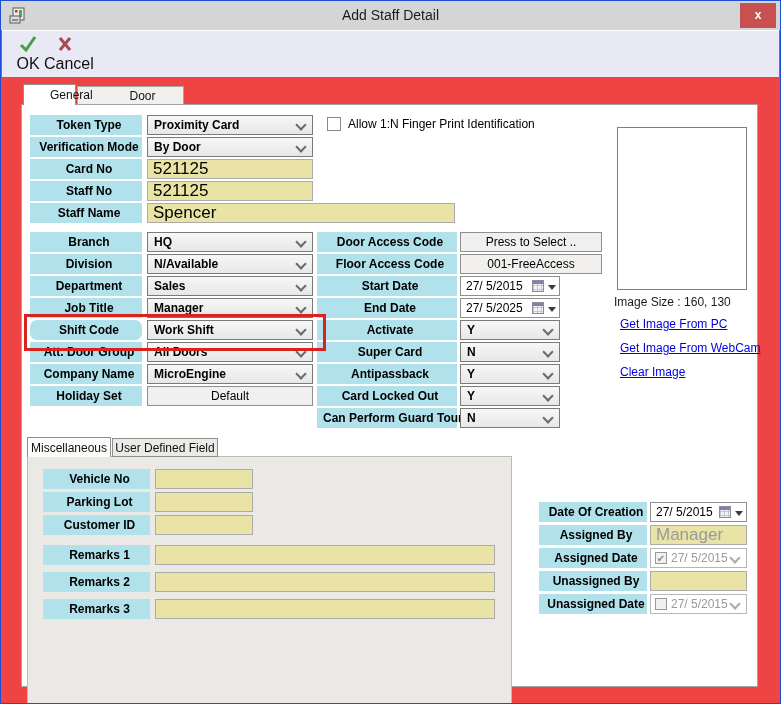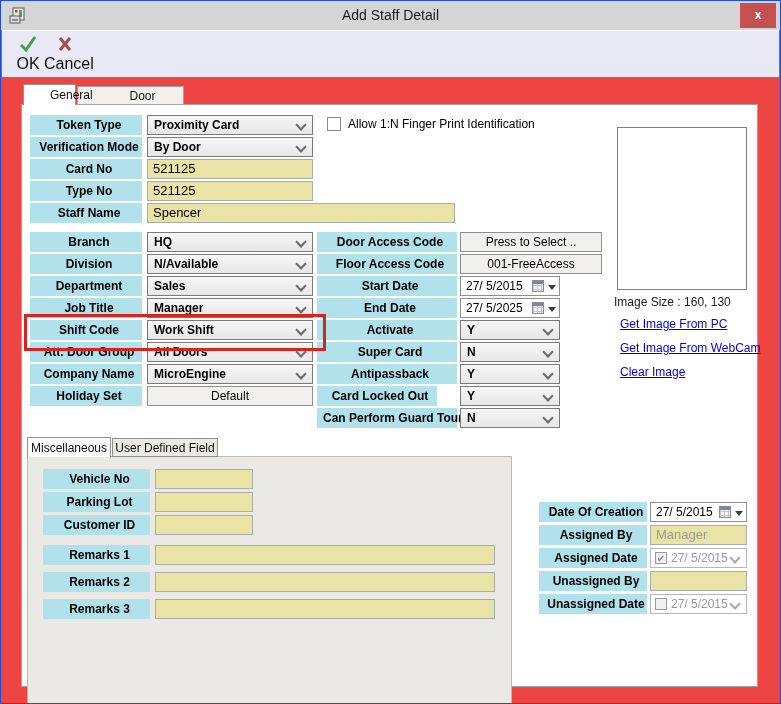--- a/index.html
+++ b/index.html
@@ -17,21 +17,21 @@
   .tab{position:absolute;box-sizing:border-box;font-size:12px;text-align:center;color:#111;}
   .tab.active{background:#ffffff;border:1px solid #919191;border-bottom:none;z-index:3;padding-left:26px;}
   .tab.inactive{background:#f1f0ee;border:1px solid #a6a6a6;border-bottom:none;z-index:1;padding-left:24px;}
   
   .content{position:absolute;left:20px;top:103px;width:737px;height:583px;background:#ffffff;border:1px solid #a3a3a3;box-sizing:border-box;z-index:2;}
   .r{position:absolute;height:20px;}
   .lab{position:absolute;left:0;top:0;height:20px;background:#b1e2ec;font-weight:bold;font-size:12px;line-height:20px;padding-left:6px;box-sizing:border-box;color:#000;white-space:nowrap;text-align:center;}
   .combo{position:absolute;top:0;height:20px;background:linear-gradient(#f7f7f7,#e7e7e7);border:1px solid #7a7a7a;box-sizing:border-box;font-weight:bold;font-size:12px;line-height:18px;padding-left:6px;white-space:nowrap;}
   .chev{position:absolute;right:7px;top:5px;width:6px;height:6px;border-right:2px solid #6a6a6a;border-bottom:2px solid #6a6a6a;transform:rotate(45deg);}
   .chev.gray{border-color:#ababab;}
-  .yin{position:absolute;top:0;height:20px;background:#e9e4a5;border:1px solid #ababab;box-sizing:border-box;font-size:13px;line-height:18px;padding-left:5px;}
+  .yin{position:absolute;top:0;height:20px;background:#e9e4a5;border:1px solid #ababab;box-sizing:border-box;font-size:17px;line-height:18px;padding-left:5px;}
   .btn{position:absolute;top:0;height:20px;background:#f1f0ef;border:1px solid #8f8f8f;box-sizing:border-box;font-size:12px;line-height:18px;text-align:center;}
   .dtp{position:absolute;top:0;height:20px;background:#ffffff;border:1px solid #8f8f8f;box-sizing:border-box;font-size:12px;line-height:18px;padding-left:5px;white-space:nowrap;}
   .dtp.disabled{border-color:#b7b7b7;color:#9a9a9a;padding-left:20px;}
   .cal{position:absolute;right:15px;top:3px;width:12px;height:12px;border:1px solid #8a8aa0;background:
       linear-gradient(#7d84a8 0 3px, transparent 3px),
       repeating-linear-gradient(90deg,#c5c5cf 0 1px, transparent 1px 4px),
       repeating-linear-gradient(#c5c5cf 0 1px, transparent 1px 4px),#f4f4f6;box-sizing:border-box;}
   .dar{position:absolute;right:3px;top:8px;width:0;height:0;border-left:4px solid transparent;border-right:4px solid transparent;border-top:5px solid #3c3c3c;}
   .icb{position:absolute;left:4px;top:3px;width:12px;height:12px;border:1px solid #9a9a9a;background:#f0f0f0;font-size:10px;line-height:12px;text-align:center;color:#8a8a8a;box-sizing:border-box;}
   .cb{position:absolute;width:14px;height:14px;background:#fff;border:1px solid #8a8a8a;box-sizing:border-box;}
@@ -97,21 +97,21 @@
       <div class="lab" style="width:112px;">Verification Mode</div>
       <div class="combo" style="left:117px;width:166px;">
         <span>By Door</span><span class="chev"></span>
       </div>
     </div>
     <div class="r" style="left:8px;top:54px;">
       <div class="lab" style="width:112px;">Card No</div>
       <div class="yin" style="left:117px;width:166px;">521125</div>
     </div>
     <div class="r" style="left:8px;top:76px;">
-      <div class="lab" style="width:112px;">Type No</div>
+      <div class="lab" style="width:112px;">Staff No</div>
       <div class="yin" style="left:117px;width:166px;">521125</div>
     </div>
     <div class="r" style="left:8px;top:98px;">
       <div class="lab" style="width:112px;">Staff Name</div>
       <div class="yin" style="left:117px;width:308px;">Spencer</div>
     </div>
 
     <div class="cb" style="left:305px;top:12px;"></div>
     <div class="cblab" style="left:326px;top:12px;">Allow 1:N Finger Print Identification</div>
 
@@ -133,21 +133,21 @@
         <span>Sales</span><span class="chev"></span>
       </div>
     </div>
     <div class="r" style="left:8px;top:193px;">
       <div class="lab" style="width:112px;">Job Title</div>
       <div class="combo" style="left:117px;width:166px;">
         <span>Manager</span><span class="chev"></span>
       </div>
     </div>
     <div class="r" style="left:8px;top:215px;">
-      <div class="lab" style="width:112px;">Shift Code</div>
+      <div class="lab" style="width:112px;border-radius:7px;">Shift Code</div>
       <div class="combo" style="left:117px;width:166px;">
         <span>Work Shift</span><span class="chev"></span>
       </div>
     </div>
     <div class="hl" style="left:2px;top:209px;width:296px;height:31px;"></div>
     <div class="r" style="left:8px;top:237px;">
       <div class="lab" style="width:112px;">Att. Door Group</div>
       <div class="combo" style="left:117px;width:166px;">
         <span>All Doors</span><span class="chev"></span>
       </div>
@@ -197,21 +197,21 @@
         <span>N</span><span class="chev"></span>
       </div>
     </div>
     <div class="r" style="left:295px;top:259px;">
       <div class="lab" style="width:140px;">Antipassback</div>
       <div class="combo" style="left:143px;width:100px;">
         <span>Y</span><span class="chev"></span>
       </div>
     </div>
     <div class="r" style="left:295px;top:281px;">
-      <div class="lab" style="width:120px;">Card Locked Out</div>
+      <div class="lab" style="width:140px;">Card Locked Out</div>
       <div class="combo" style="left:143px;width:100px;">
         <span>Y</span><span class="chev"></span>
       </div>
     </div>
     <div class="r" style="left:295px;top:303px;">
       <div class="lab" style="width:140px;">Can Perform Guard Tour</div>
       <div class="combo" style="left:143px;width:100px;">
         <span>N</span><span class="chev"></span>
       </div>
     </div>

